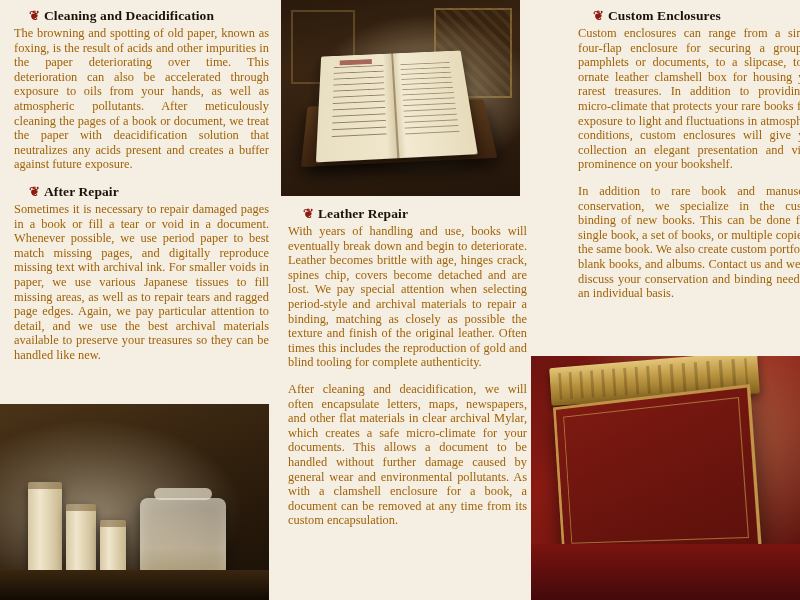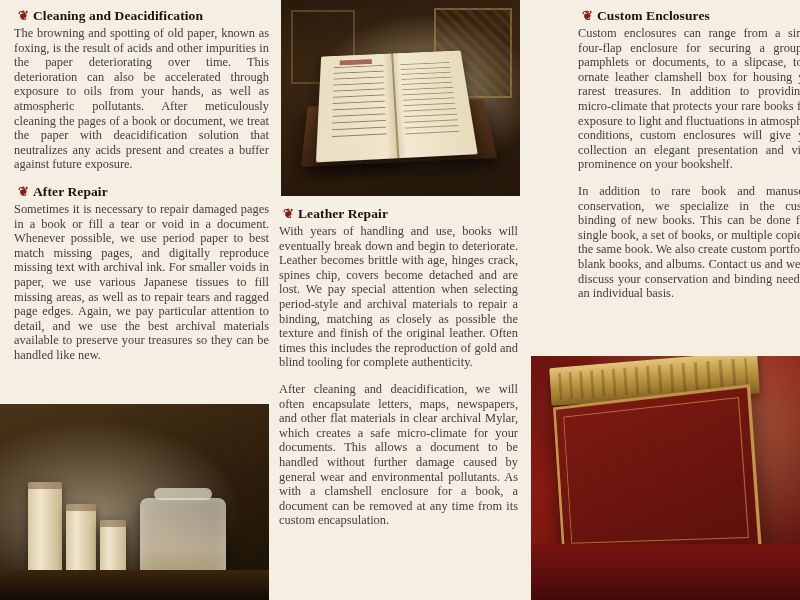--- a/index.html
+++ b/index.html
@@ -20,46 +20,46 @@
     height: 600px;
     background: #f5efe3;
   }
 
   
   .heading {
     font-family: "Liberation Serif", serif;
     font-weight: bold;
     font-size: 13.5px;
     color: #1c1209;
-    margin: 0 0 2px 4px;
+    margin: 0 0 2px 15px;
     letter-spacing: .1px;
   }
   .heading .bullet {
     color: #8d1b12;
     font-weight: bold;
     margin-right: 4px;
     font-size: 13px;
   }
   .body {
     font-size: 12.4px;
     line-height: 14.6px;
     text-align: justify;
     margin: 0;
-    color: #404040;
+    color: #a16207;
     hyphens: auto;
   }
   .sect { margin-bottom: 10px; }
 
   
   .col {
     position: absolute;
     top: 0;
   }
   .col-left  { left: 14px;  width: 255px; }
-  .col-mid   { left: 279px; width: 239px; }
+  .col-mid   { left: 288px; width: 239px; }
   .col-right { left: 578px; width: 243px; }
 
   
   .photo {
     position: absolute;
     overflow: hidden;
   }
 
   
   .photo-book {

